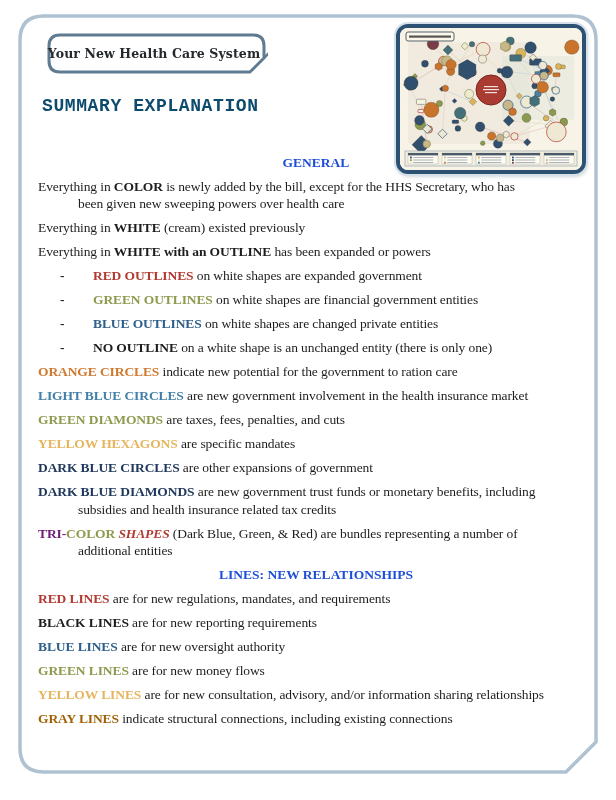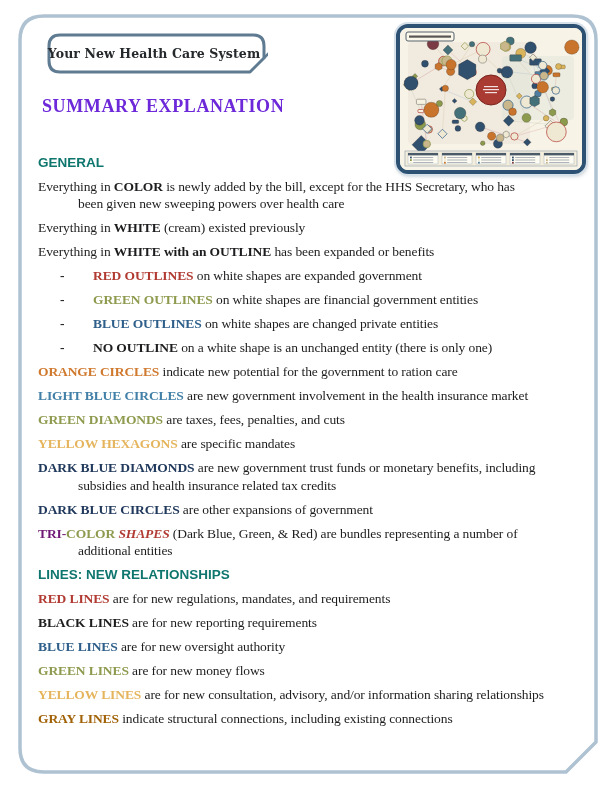--- a/index.html
+++ b/index.html
@@ -12,38 +12,38 @@
   .badge{position:absolute;left:46px;top:33px;width:222px;height:42px;}
   .badge svg{position:absolute;left:0;top:0;}
   .badge .badge-label{
     position:absolute;left:0;top:0;right:6px;bottom:2px;
     display:flex;align-items:center;justify-content:center;
     font-family:"DejaVu Serif", serif;
     font-weight:bold;font-size:12.5px;color:#25292c;letter-spacing:.1px;
   }
   .page-title{
     position:absolute;left:42px;top:96px;margin:0;
-    font-family:Liberation Serif, serif;
-    font-size:18px;font-weight:bold;color:#6d28d9;letter-spacing:.6px;
+    font-family:Liberation Mono, monospace;
+    font-size:18px;font-weight:bold;color:#0c4a6e;letter-spacing:.6px;
   }
   .thumb{
     position:absolute;left:396px;top:24px;width:182px;height:142px;
     border:4px solid #2D5173;border-radius:12px;background:#F7F3E7;
     box-shadow:0 0 0 2px #D6E0E9, 1px 2px 4px rgba(60,80,100,.35);
     overflow:hidden;
   }
   .thumb svg{display:block;}
   .content{
     position:absolute;left:38px;top:152px;width:556px;
     color:#1d1d1f;font-size:13.5px;line-height:17.5px;letter-spacing:-.1px;
   }
   .sec-heading{
-    font-weight:bold;font-size:13.5px;line-height:17.5px;
-    margin:2px 0 6px 0;color:#0f766e;
-    font-family:Liberation Sans, sans-serif;letter-spacing:0;
+    text-align:center;font-weight:bold;font-size:13.5px;line-height:17.5px;
+    margin:2px 0 6px 0;color:#1d4ed8;
+    font-family:Liberation Serif, serif;letter-spacing:0;
   }
   .item{
     margin:0 0 6.5px 0;padding-left:40px;text-indent:-40px;
     white-space:pre-wrap;
   }
   .item.bullet{text-indent:-33px;margin-left:15px;}
   .dash{display:inline-block;width:33px;text-indent:0;font-weight:bold;}
   .term{font-weight:bold;}
 </style>
 </head>
@@ -229,32 +229,32 @@
       <rect x="149.2" y="134.2" width="20" height="0.8" fill="#9AA3AA"></rect>
     </svg>
 </div>
 
 <main class="content">
   <div>
       <div class="sec-heading">GENERAL</div>
       <div class="item"><span>Everything in </span><span class="term">COLOR</span><span> is newly added by the bill, except for the HHS Secretary, who has
 been given new sweeping powers over health care</span></div>
       <div class="item"><span>Everything in </span><span class="term">WHITE</span><span> (cream) existed previously</span></div>
-      <div class="item"><span>Everything in </span><span class="term">WHITE with an OUTLINE</span><span> has been expanded or benefits</span></div>
+      <div class="item"><span>Everything in </span><span class="term">WHITE with an OUTLINE</span><span> has been expanded or powers</span></div>
       <div class="item bullet"><span class="dash">-</span><span class="term" style="color: rgb(177, 59, 51);">RED OUTLINES</span><span> on white shapes are expanded government</span></div>
       <div class="item bullet"><span class="dash">-</span><span class="term" style="color: rgb(142, 155, 79);">GREEN OUTLINES</span><span> on white shapes are financial government entities</span></div>
       <div class="item bullet"><span class="dash">-</span><span class="term" style="color: rgb(46, 95, 138);">BLUE OUTLINES</span><span> on white shapes are changed private entities</span></div>
       <div class="item bullet"><span class="dash">-</span><span class="term">NO OUTLINE</span><span> on a white shape is an unchanged entity (there is only one)</span></div>
       <div class="item"><span class="term" style="color: rgb(208, 121, 46);">ORANGE CIRCLES</span><span> indicate new potential for the government to ration care</span></div>
       <div class="item"><span class="term" style="color: rgb(67, 128, 168);">LIGHT BLUE CIRCLES</span><span> are new government involvement in the health insurance market</span></div>
       <div class="item"><span class="term" style="color: rgb(142, 155, 79);">GREEN DIAMONDS</span><span> are taxes, fees, penalties, and cuts</span></div>
       <div class="item"><span class="term" style="color: rgb(229, 181, 94);">YELLOW HEXAGONS</span><span> are specific mandates</span></div>
+      <div class="item"><span class="term" style="color: rgb(32, 57, 92);">DARK BLUE CIRCLES</span><span> are other expansions of government</span></div>
       <div class="item"><span class="term" style="color: rgb(32, 57, 92);">DARK BLUE DIAMONDS</span><span> are new government trust funds or monetary benefits, including
 subsidies and health insurance related tax credits</span></div>
-      <div class="item"><span class="term" style="color: rgb(32, 57, 92);">DARK BLUE CIRCLES</span><span> are other expansions of government</span></div>
       <div class="item"><span class="term" style="color: #701a75;">TRI-</span><span class="term" style="color: rgb(142, 155, 79);">COLOR</span><span class="term" style="color: rgb(177, 59, 51); font-style: italic;"> SHAPES</span><span> (Dark Blue, Green, &amp; Red) are bundles representing a number of
 additional entities</span></div>
       <div class="sec-heading">LINES: NEW RELATIONSHIPS</div>
       <div class="item"><span class="term" style="color: rgb(177, 59, 51);">RED LINES</span><span> are for new regulations, mandates, and requirements</span></div>
       <div class="item"><span class="term">BLACK LINES</span><span> are for new reporting requirements</span></div>
       <div class="item"><span class="term" style="color: rgb(46, 95, 138);">BLUE LINES</span><span> are for new oversight authority</span></div>
       <div class="item"><span class="term" style="color: rgb(142, 155, 79);">GREEN LINES</span><span> are for new money flows</span></div>
       <div class="item"><span class="term" style="color: rgb(229, 181, 94);">YELLOW LINES</span><span> are for new consultation, advisory, and/or information sharing relationships</span></div>
       <div class="item"><span class="term" style="color: #a16207;">GRAY LINES</span><span> indicate structural connections, including existing connections</span></div>
     </div>

